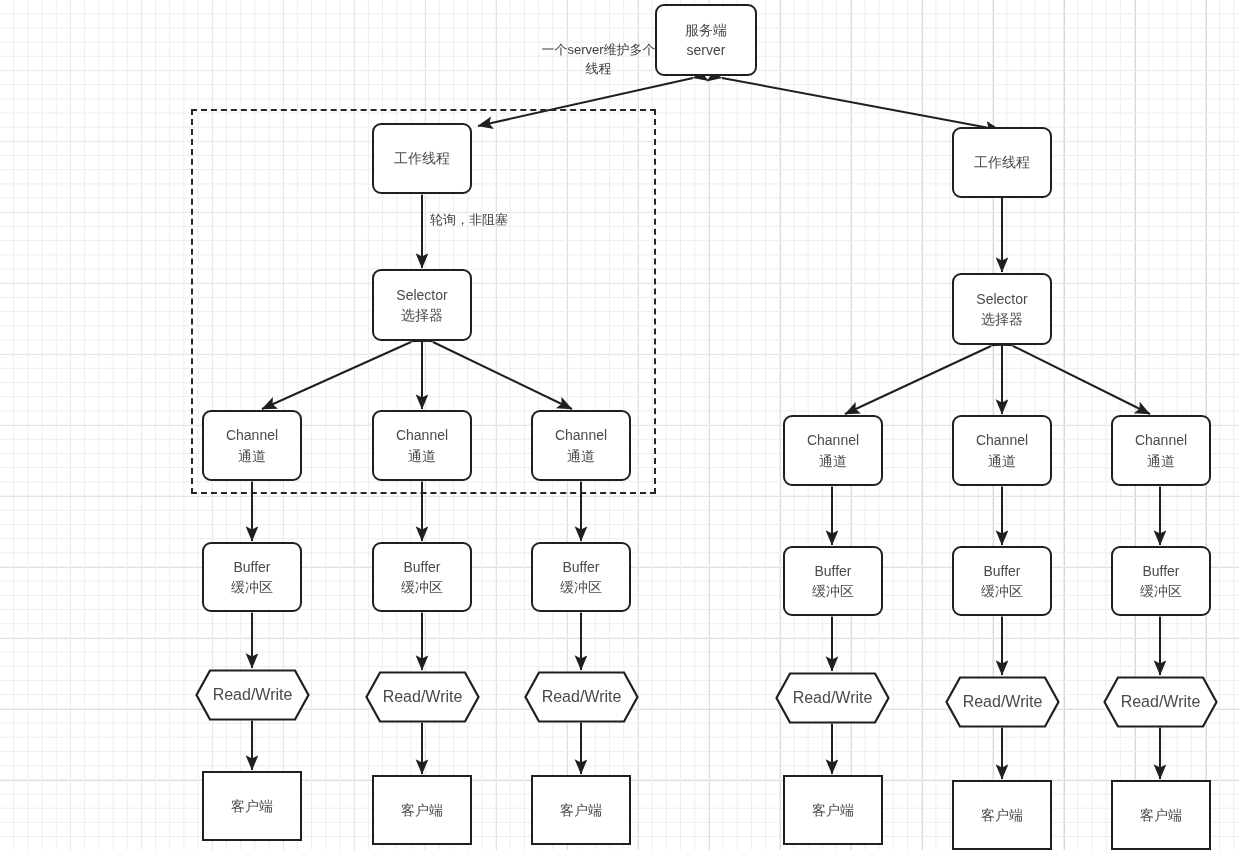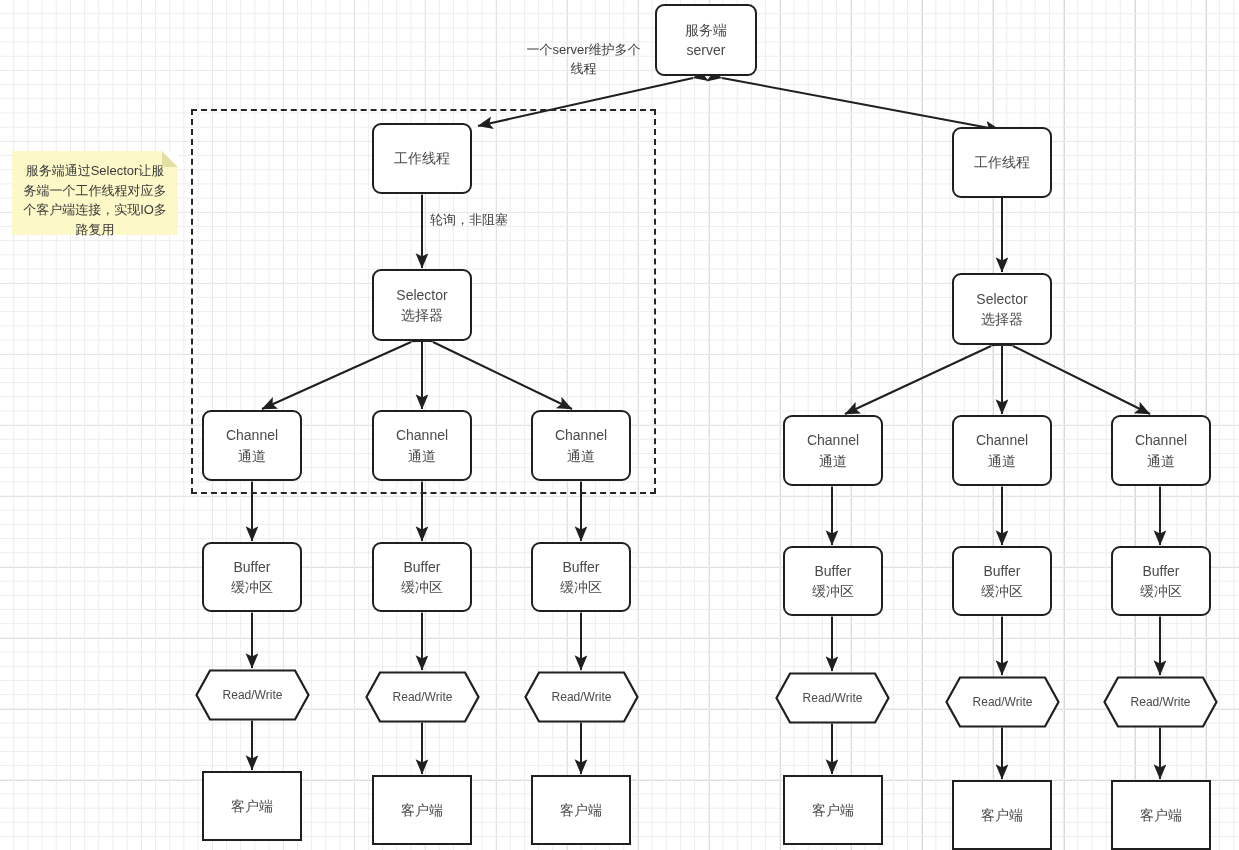--- a/index.html
+++ b/index.html
@@ -37,21 +37,21 @@
     z-index:3;
   }
   .node.rounded{border-radius:9px;}
   .node.sharp{border-radius:0;}
   .node .ln{display:block;white-space:nowrap;}
   .hexwrap{position:absolute;z-index:3;}
   .hexwrap svg{display:block;}
   .hexwrap .hexlabel{
     position:absolute;left:0;top:0;width:100%;height:100%;
     display:flex;align-items:center;justify-content:center;
-    color:#4a4a4a;font-size:12px;
+    color:#4a4a4a;font-size:16px;
   }
 
   .dashbox{
     position:absolute;
     box-sizing:border-box;
     border:2.4px dashed #262626;
     background:transparent;
     z-index:1;
   }
 
@@ -143,27 +143,22 @@
       <line x1="1160" y1="617" x2="1160" y2="675"></line>
 
       <line x1="832" y1="724" x2="832" y2="774"></line>
       <line x1="1002" y1="728" x2="1002" y2="779"></line>
       <line x1="1160" y1="728" x2="1160" y2="779"></line>
     </g>
   </svg>
 
   <div class="dashbox" style="left:191px;top:109px;width:465px;height:385px;"></div>
 
-  <div class="note" style="left:12px;top:151px;width:166px;height:84px;">
-    <span class="fold"></span>
-    <span class="fold2"></span>
-    <span>服务端通过Selector让服务端一个工作线程对应多个客户端连接，实现IO多路复用</span>
-  </div>
-
-  <div class="edge-label" style="left:511px;top:41px;width:145px;">一个server维护多个
+
+  <div class="edge-label" style="left:526px;top:41px;width:145px;">一个server维护多个
 线程</div>
   <div class="edge-label" style="left:430px;top:211px;width:110px;text-align:left;">轮询，非阻塞</div>
 
   <div class="node rounded" style="left:655px;top:4px;width:102px;height:72px;">
     <span class="ln">服务端</span>
     <span class="ln">server</span>
   </div>
 
   <div class="node rounded" style="left:372px;top:123px;width:100px;height:71px;">
     <span class="ln">工作线程</span>

